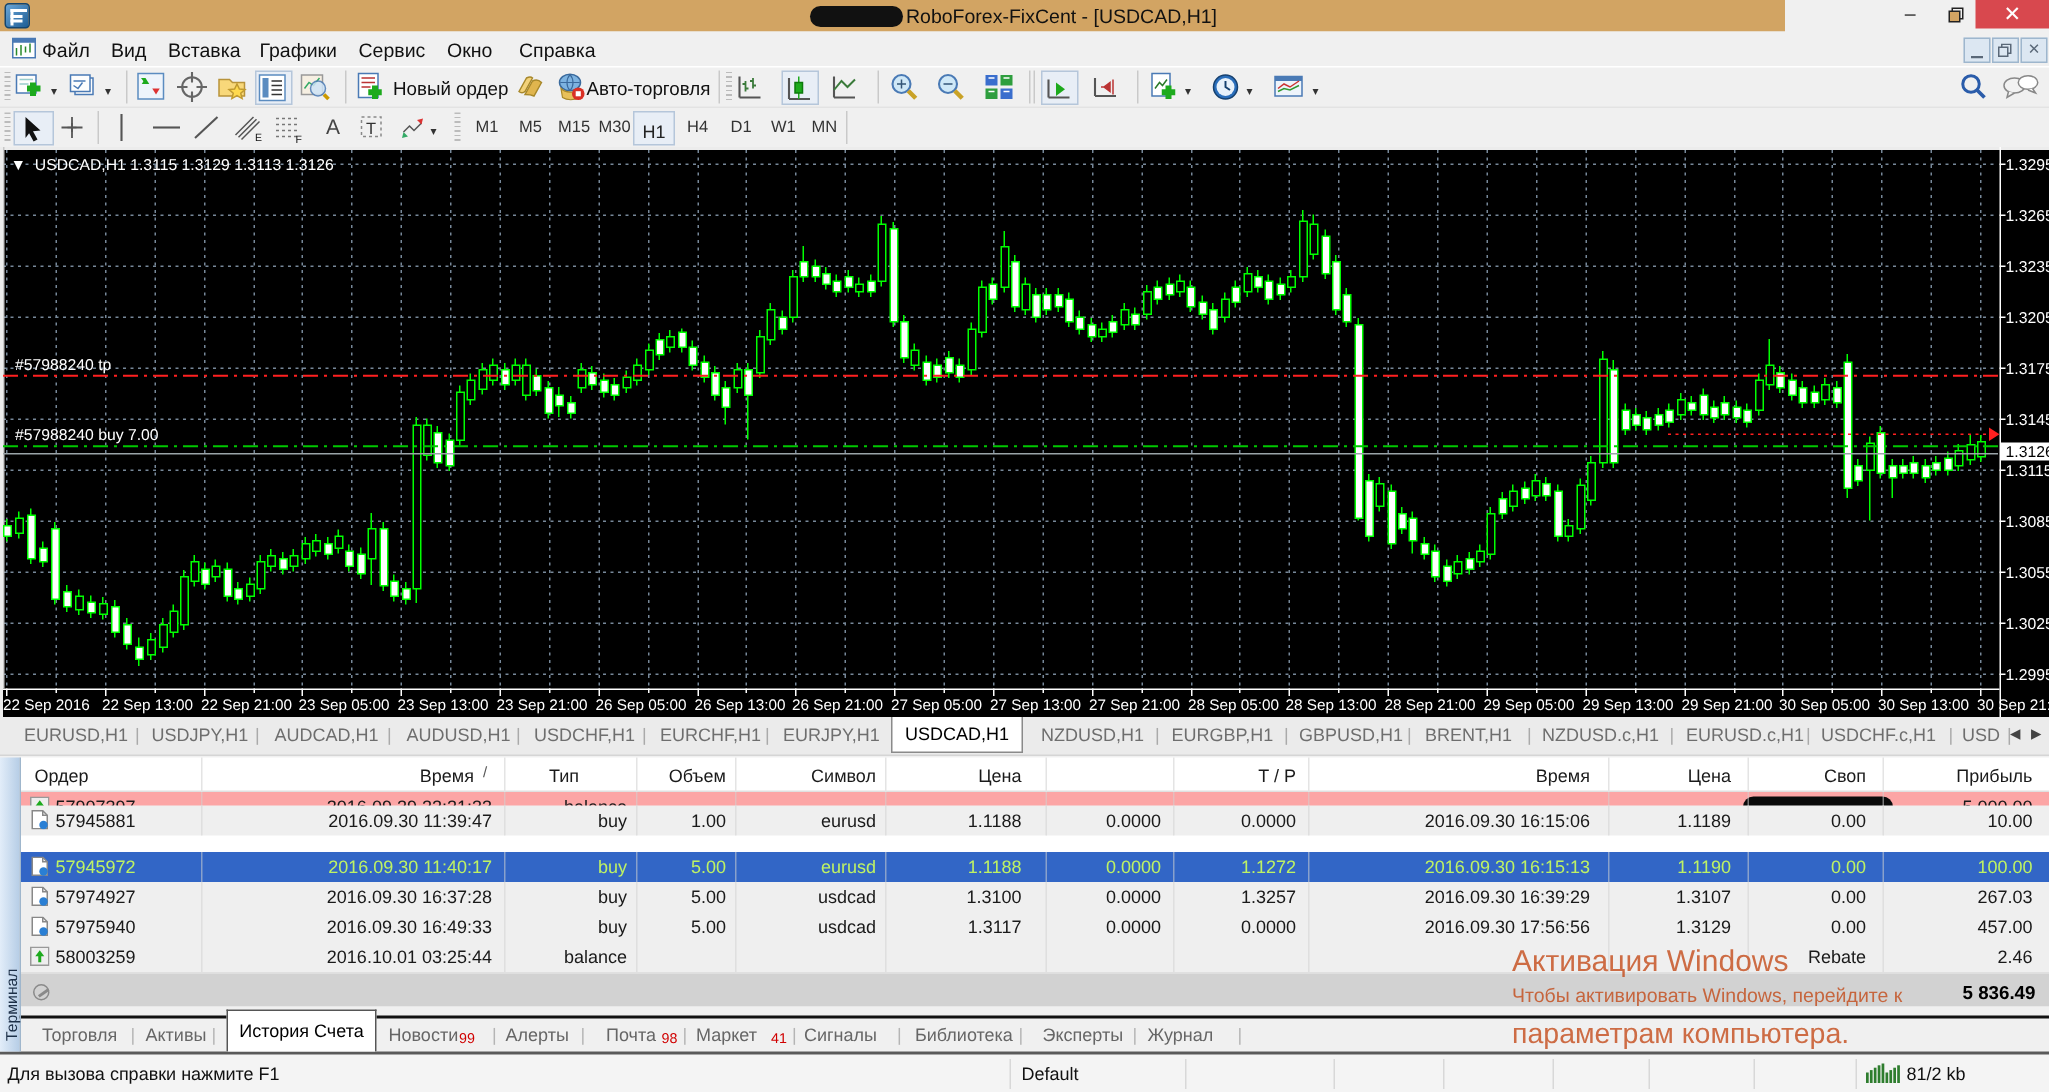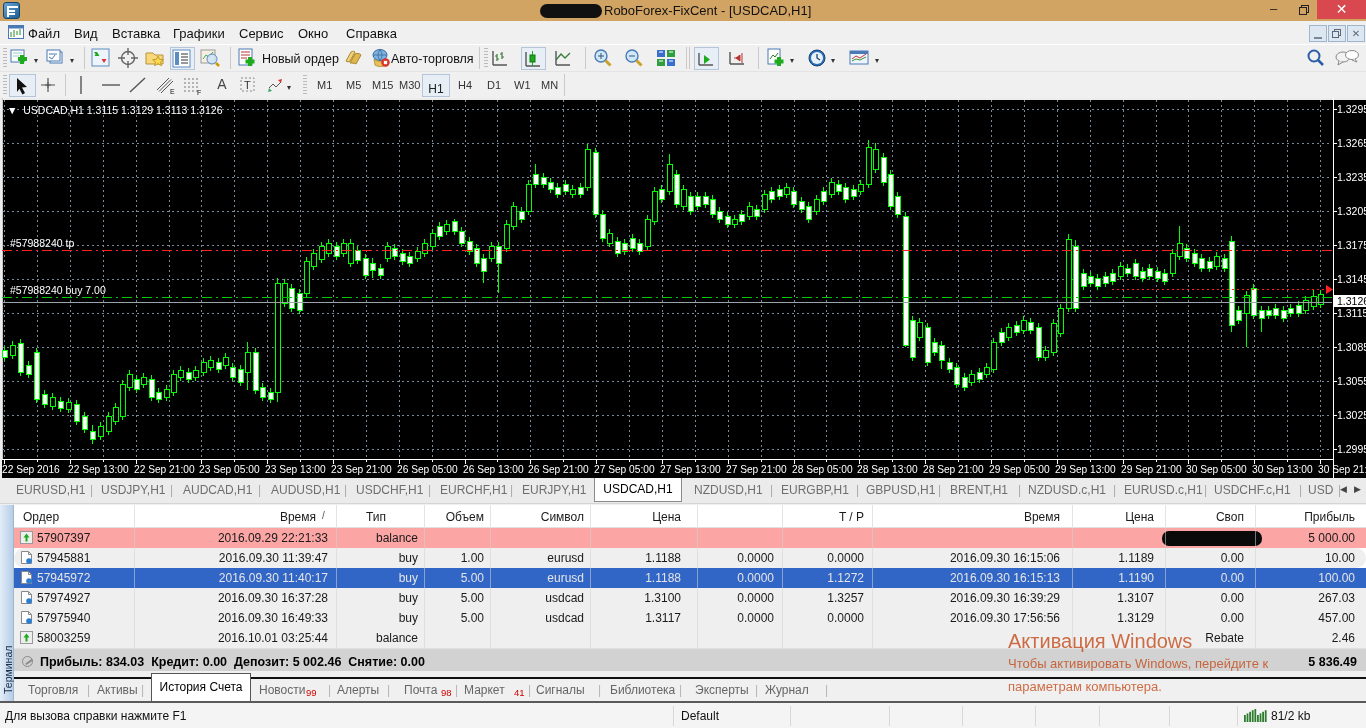--- a/index.html
+++ b/index.html
@@ -1,17 +1,17 @@
 <!DOCTYPE html>
 <html><head><meta charset="utf-8"><style>
 *{margin:0;padding:0;box-sizing:border-box}
 html,body{width:1366px;height:728px;overflow:hidden;font-family:"Liberation Sans",sans-serif;background:#f0f0f0;position:relative}
 .abs{position:absolute}
 
-#title{left:0;top:0;width:1366px;height:21px;background:#d2a463}
+#title{left:0;top:0;width:1190px;height:21px;background:#d2a463}
 #title .logo{left:3px;top:2px;width:17px;height:17px;border-radius:3px;background:linear-gradient(135deg,#6aa6d8,#1d5d94);border:1px solid #14456e}
 #title .logo:before{content:"";position:absolute;left:3px;top:3px;width:9px;height:9px;border:2px solid #fff;border-bottom:none;border-right:none}
 #title .logo:after{content:"";position:absolute;left:3px;top:7px;width:8px;height:2px;background:#fff;box-shadow:0 3px 0 #fff}
 #title .censor{left:540px;top:4px;width:62px;height:14px;background:#111;border-radius:7px}
 #title .ttext{left:604px;top:3px;font-size:13px;color:#111}
 .wbtn{top:0;height:19px;text-align:center;color:#222;font-size:13px;line-height:18px}
 #close{left:1317px;top:0;width:49px;height:19px;background:#d8484e;color:#fff;font-size:14px;line-height:18px;text-align:center}
 
 #menubar{left:0;top:21px;width:1366px;height:23px;background:#f0f0f0;font-size:13px;color:#111}
 #menubar span{position:absolute;top:5px}
@@ -33,21 +33,21 @@
 #termstrip{z-index:15;left:0;top:505px;width:14px;height:196px;background:linear-gradient(to right,#e2edf9,#b6cde6);border-right:1px solid #9fb6cc}
 #termstrip .vt{position:absolute;left:1.5px;top:189px;z-index:20;font-size:10.5px;color:#1c2f47;transform:rotate(-90deg);transform-origin:0 0;white-space:nowrap}
 #tclose{left:1px;top:506px;width:12px;height:12px;font-size:9px;color:#000;text-align:center;line-height:12px}
 #thead{left:14px;top:505px;width:1352px;height:23px;background:#fff;border-bottom:1px solid #e0e0e0;font-size:12px;color:#1a1a1a}
 .hcell{position:absolute;top:5px}
 .vline{position:absolute;top:0;width:1px;background:#e4e4e4}
 #rows{left:14px;top:528px;width:1352px;height:121px;background:#fff;font-size:12px}
 .row{position:absolute;left:0;width:1352px;height:20px}
 .row .c{position:absolute;top:3px;color:#1a1a1a}
 .sel{background:#3266c6}
-.sel .c{color:#e5e5e5}
+.sel .c{color:#bef264}
 #sumrow{left:0;top:649px;width:1366px;height:22px;background:#d2d2d2;font-size:12.5px;color:#000}
 #btabs{left:0;top:671px;width:1366px;height:30px;background:#f0f0f0;font-size:12px;color:#666}
 #btabs .t{position:absolute;top:12px}
 #btabs .n{position:absolute;top:16px;font-size:9.5px;color:#d00000}
 #btabs .sep{position:absolute;top:12px;color:#b5b5b5}
 #btabs .active{left:151px;top:2px;width:100px;height:28px;background:#fff;border:1px solid #555;border-bottom:none;color:#000;text-align:center;line-height:26px;position:absolute;z-index:3}
 #statusbar{left:0;top:701px;width:1366px;height:27px;background:#f4f4f4;border-top:2px solid #5a5a5a;font-size:12px;color:#111}
 #statusbar .s{position:absolute;top:6px}
 #statusbar .sv{position:absolute;top:3px;width:1px;height:20px;background:#d8d8d8}
 .wm{position:absolute;color:#c2410c;opacity:.75}
@@ -593,21 +593,21 @@
       <div class="vline" style="left:410px;height:20px;background:rgba(210,210,210,.55)"></div>
       <div class="vline" style="left:476px;height:20px;background:rgba(210,210,210,.55)"></div>
       <div class="vline" style="left:576px;height:20px;background:rgba(210,210,210,.55)"></div>
       <div class="vline" style="left:683px;height:20px;background:rgba(210,210,210,.55)"></div>
       <div class="vline" style="left:768px;height:20px;background:rgba(210,210,210,.55)"></div>
       <div class="vline" style="left:858px;height:20px;background:rgba(210,210,210,.55)"></div>
       <div class="vline" style="left:1058px;height:20px;background:rgba(210,210,210,.55)"></div>
       <div class="vline" style="left:1151px;height:20px;background:rgba(210,210,210,.55)"></div>
       <div class="vline" style="left:1241px;height:20px;background:rgba(210,210,210,.55)"></div>
     </div>
-    <div class="row" style="top:20px;background:#efefef;border-radius:10px;">
+    <div class="row" style="top:9px;background:#efefef;">
       <svg width="13" height="13" viewBox="0 0 13 13" style="position:absolute;left:6px;top:3px">
         <path d="M1.5 0.5h7l3 3v9h-10z" fill="#fff" stroke="#888"></path>
         <path d="M8.5 0.5v3h3" fill="none" stroke="#888"></path>
         <circle cx="9" cy="10" r="2.8" fill="#2a7fd4"></circle>
       </svg>
       <span class="c" style="left:23px">57945881</span>
       <span class="c" style="right:1038px">2016.09.30 11:39:47</span>
       <span class="c" style="right:948px">buy</span>
       <span class="c" style="right:882px">1.00</span>
       <span class="c" style="right:782px">eurusd</span>
@@ -744,21 +744,20 @@
     </div>
     <div style="position:absolute;left:0;top:120px;width:1352px;height:1px;background:#e0e0e0"></div>
   </div>
 <div class="abs" id="termstrip">
     <div class="vt">Терминал</div>
   </div>
 <div class="abs" id="tclose">✕</div>
 <div class="abs" id="sumrow">
     <div style="position:absolute;left:22px;top:7px;width:11px;height:11px;border:1.5px solid #8a8a8a;border-radius:50%"></div>
     <div style="position:absolute;left:24.5px;top:12px;width:8px;height:1.5px;background:#8a8a8a;transform:rotate(-35deg)"></div>
-    <span style="position:absolute;left:40px;top:6px;font-weight:bold">Прибыль: 834.03&nbsp;&nbsp;Кредит: 0.00&nbsp;&nbsp;Депозит: 5 002.46&nbsp;&nbsp;Снятие: 0.00</span>
     <span style="position:absolute;right:9px;top:6px;font-weight:bold">5 836.49</span>
   </div>
 <div class="abs" id="btabs">
     <span class="t" style="left:28px">Торговля</span>
     <span class="t" style="left:97px">Активы</span>
     <span class="t" style="left:259px">Новости</span>
     <span class="n" style="left:306px">99</span>
     <span class="t" style="left:337px">Алерты</span>
     <span class="t" style="left:404px">Почта</span>
     <span class="n" style="left:441px">98</span>
@@ -800,12 +799,12 @@
       <rect x="12.4" y="-0.40000000000000036" width="1.8" height="13.4" fill="#2e7d2e"></rect>
       <rect x="15.0" y="6.0" width="1.8" height="7.0" fill="#2e7d2e"></rect>
       <rect x="17.6" y="4.4" width="1.8" height="8.6" fill="#2e7d2e"></rect>
       <rect x="20.2" y="2.8" width="1.8" height="10.2" fill="#2e7d2e"></rect>
       <rect x="22.8" y="1.1999999999999993" width="1.8" height="11.8" fill="#2e7d2e"></rect>
     </svg>
     <span class="s" style="left:1271px">81/2 kb</span>
   </div>
 <div class="wm" style="left:1008px;top:630px;font-size:20px;z-index:50">Активация Windows</div>
 <div class="wm" style="left:1008px;top:656px;font-size:13px;z-index:50">Чтобы активировать Windows, перейдите к</div>
-<div class="wm" style="left:1008px;top:679px;font-size:13px;z-index:50">параметрам компьютера.</div>
+<div class="wm" style="left:1008px;top:679px;font-size:19px;z-index:50">параметрам компьютера.</div>
 </body></html>

